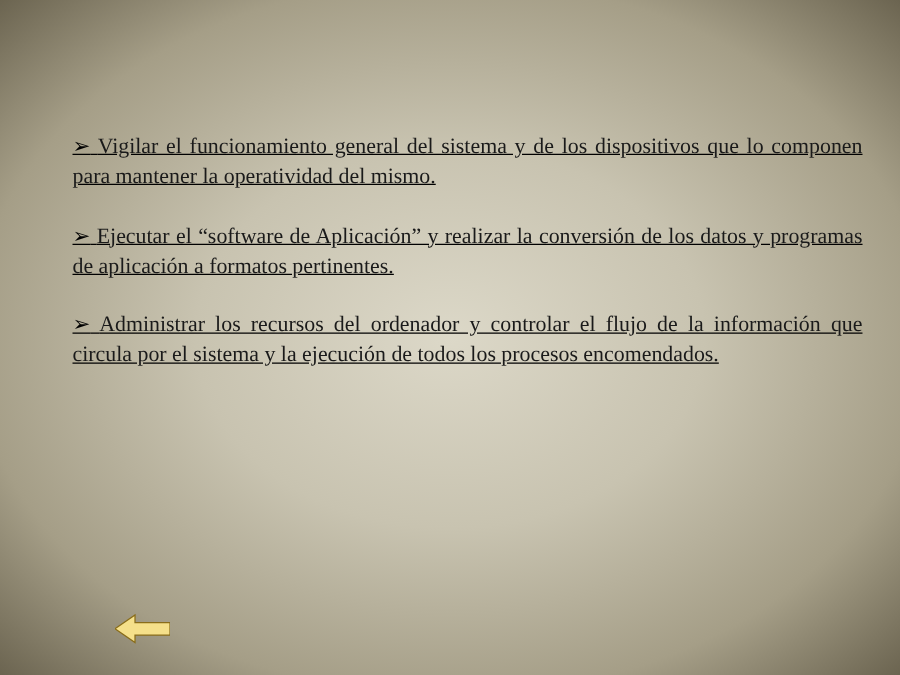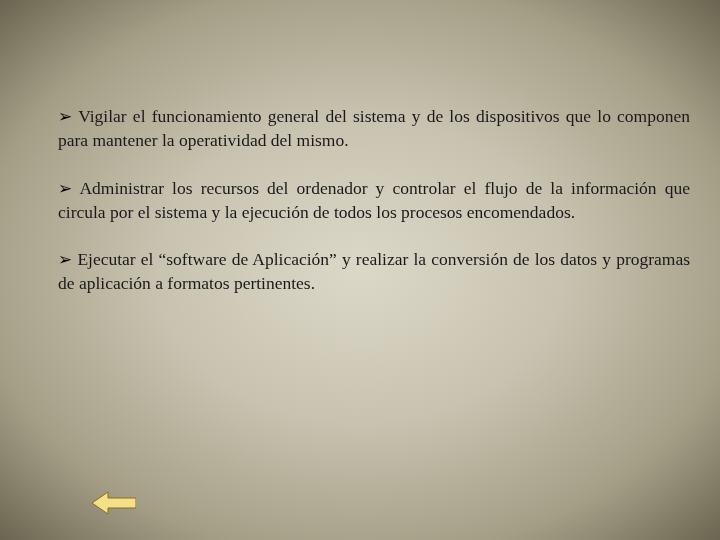--- a/index.html
+++ b/index.html
@@ -6,20 +6,21 @@
   body {
     width: 720px;
     height: 540px;
     background: radial-gradient(ellipse at center, #dcd8c8 0%, #c8c3b0 40%, #a59e87 75%, #6b6450 100%);
     font-family: Georgia, 'Times New Roman', serif;
     overflow: hidden;
     position: relative;
   }
   .content {
     padding: 105px 30px 0 58px;
+    text-decoration: underline;
   }
   .bullet-item {
     margin-bottom: 24px;
     color: #1a1a1a;
     font-size: 17.5px;
     line-height: 1.35;
     text-align: justify;
   }
   .bullet-marker {
     color: #000;
@@ -42,25 +43,25 @@
 </head>
 <body>
 
 <div class="content">
   <p class="bullet-item">
     <span class="bullet-marker">➢</span>
     <span>Vigilar el funcionamiento general del sistema y de los dispositivos que lo componen para mantener la operatividad del mismo.</span>
   </p>
   <p class="bullet-item">
     <span class="bullet-marker">➢</span>
-    <span>Administrar los recursos del ordenador y controlar el flujo de la información que circula por el sistema y la ejecución de todos los procesos encomendados.</span>
+    <span>Ejecutar el “software de Aplicación” y realizar la conversión de los datos y programas de aplicación a formatos pertinentes.</span>
   </p>
   <p class="bullet-item">
     <span class="bullet-marker">➢</span>
-    <span>Ejecutar el “software de Aplicación” y realizar la conversión de los datos y programas de aplicación a formatos pertinentes.</span>
+    <span>Administrar los recursos del ordenador y controlar el flujo de la información que circula por el sistema y la ejecución de todos los procesos encomendados.</span>
   </p>
 </div>
 
 <div class="arrow-back">
   <svg viewBox="0 0 44 26">
     <path d="M 0 13 L 16 2 L 16 8 L 44 8 L 44 18 L 16 18 L 16 24 Z" fill="#f5e08a" stroke="#8a6d1a" stroke-width="1"></path>
   </svg>
 </div>
 
 </body></html>

